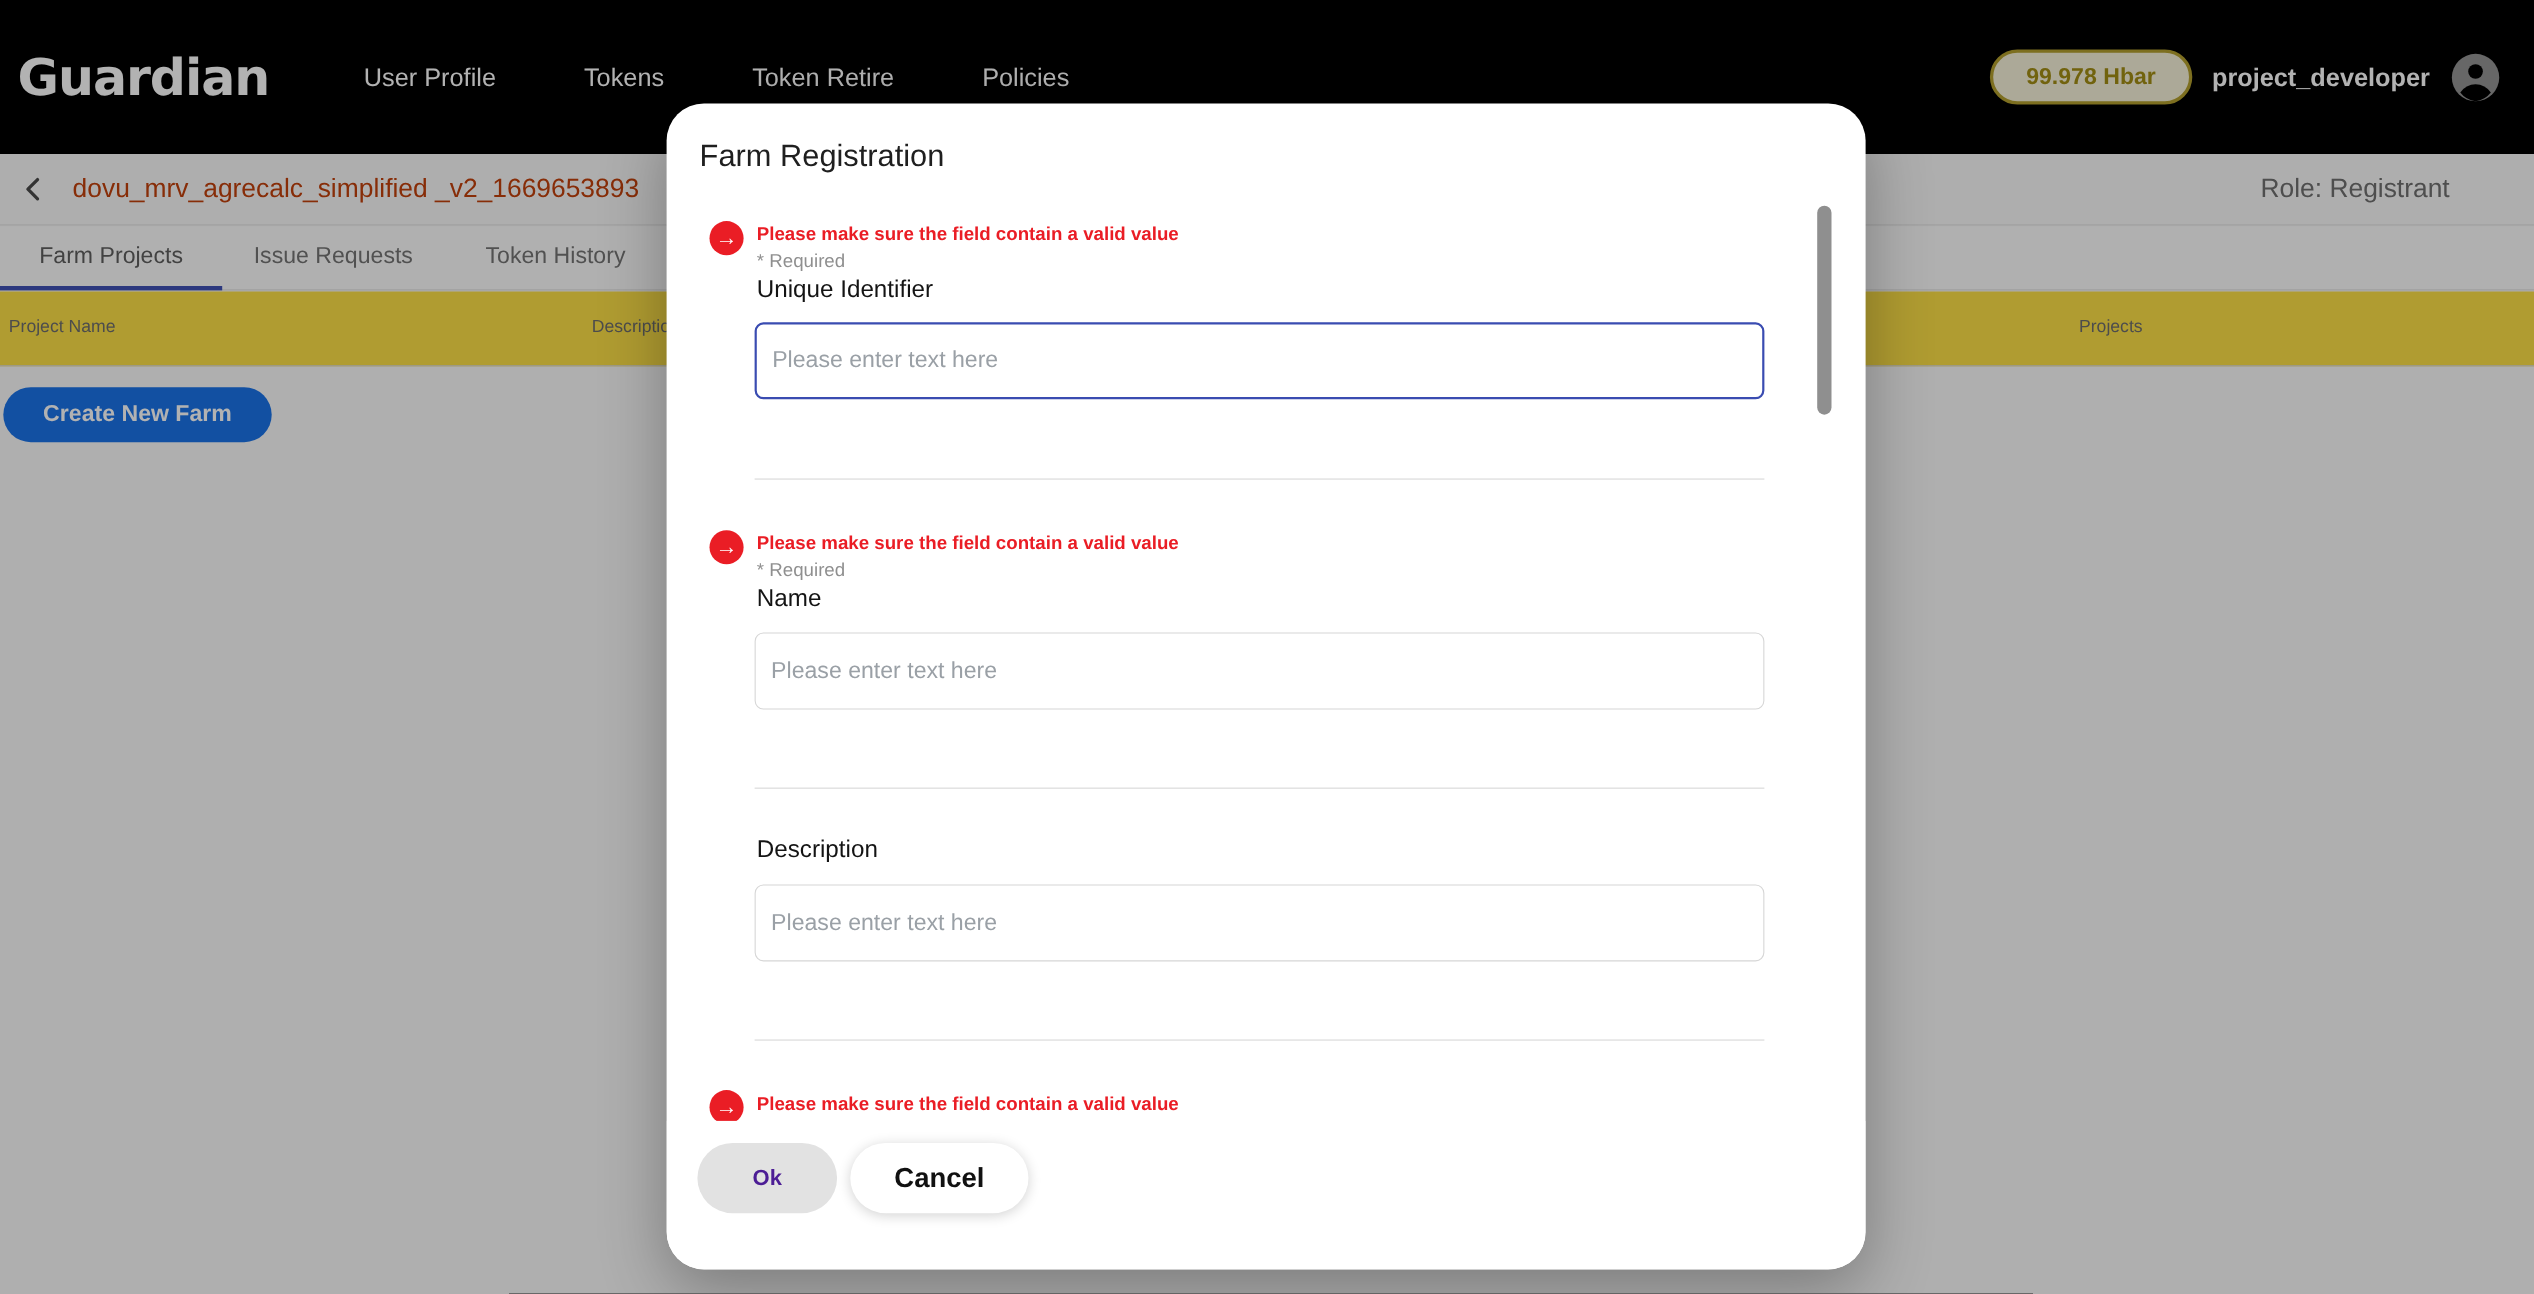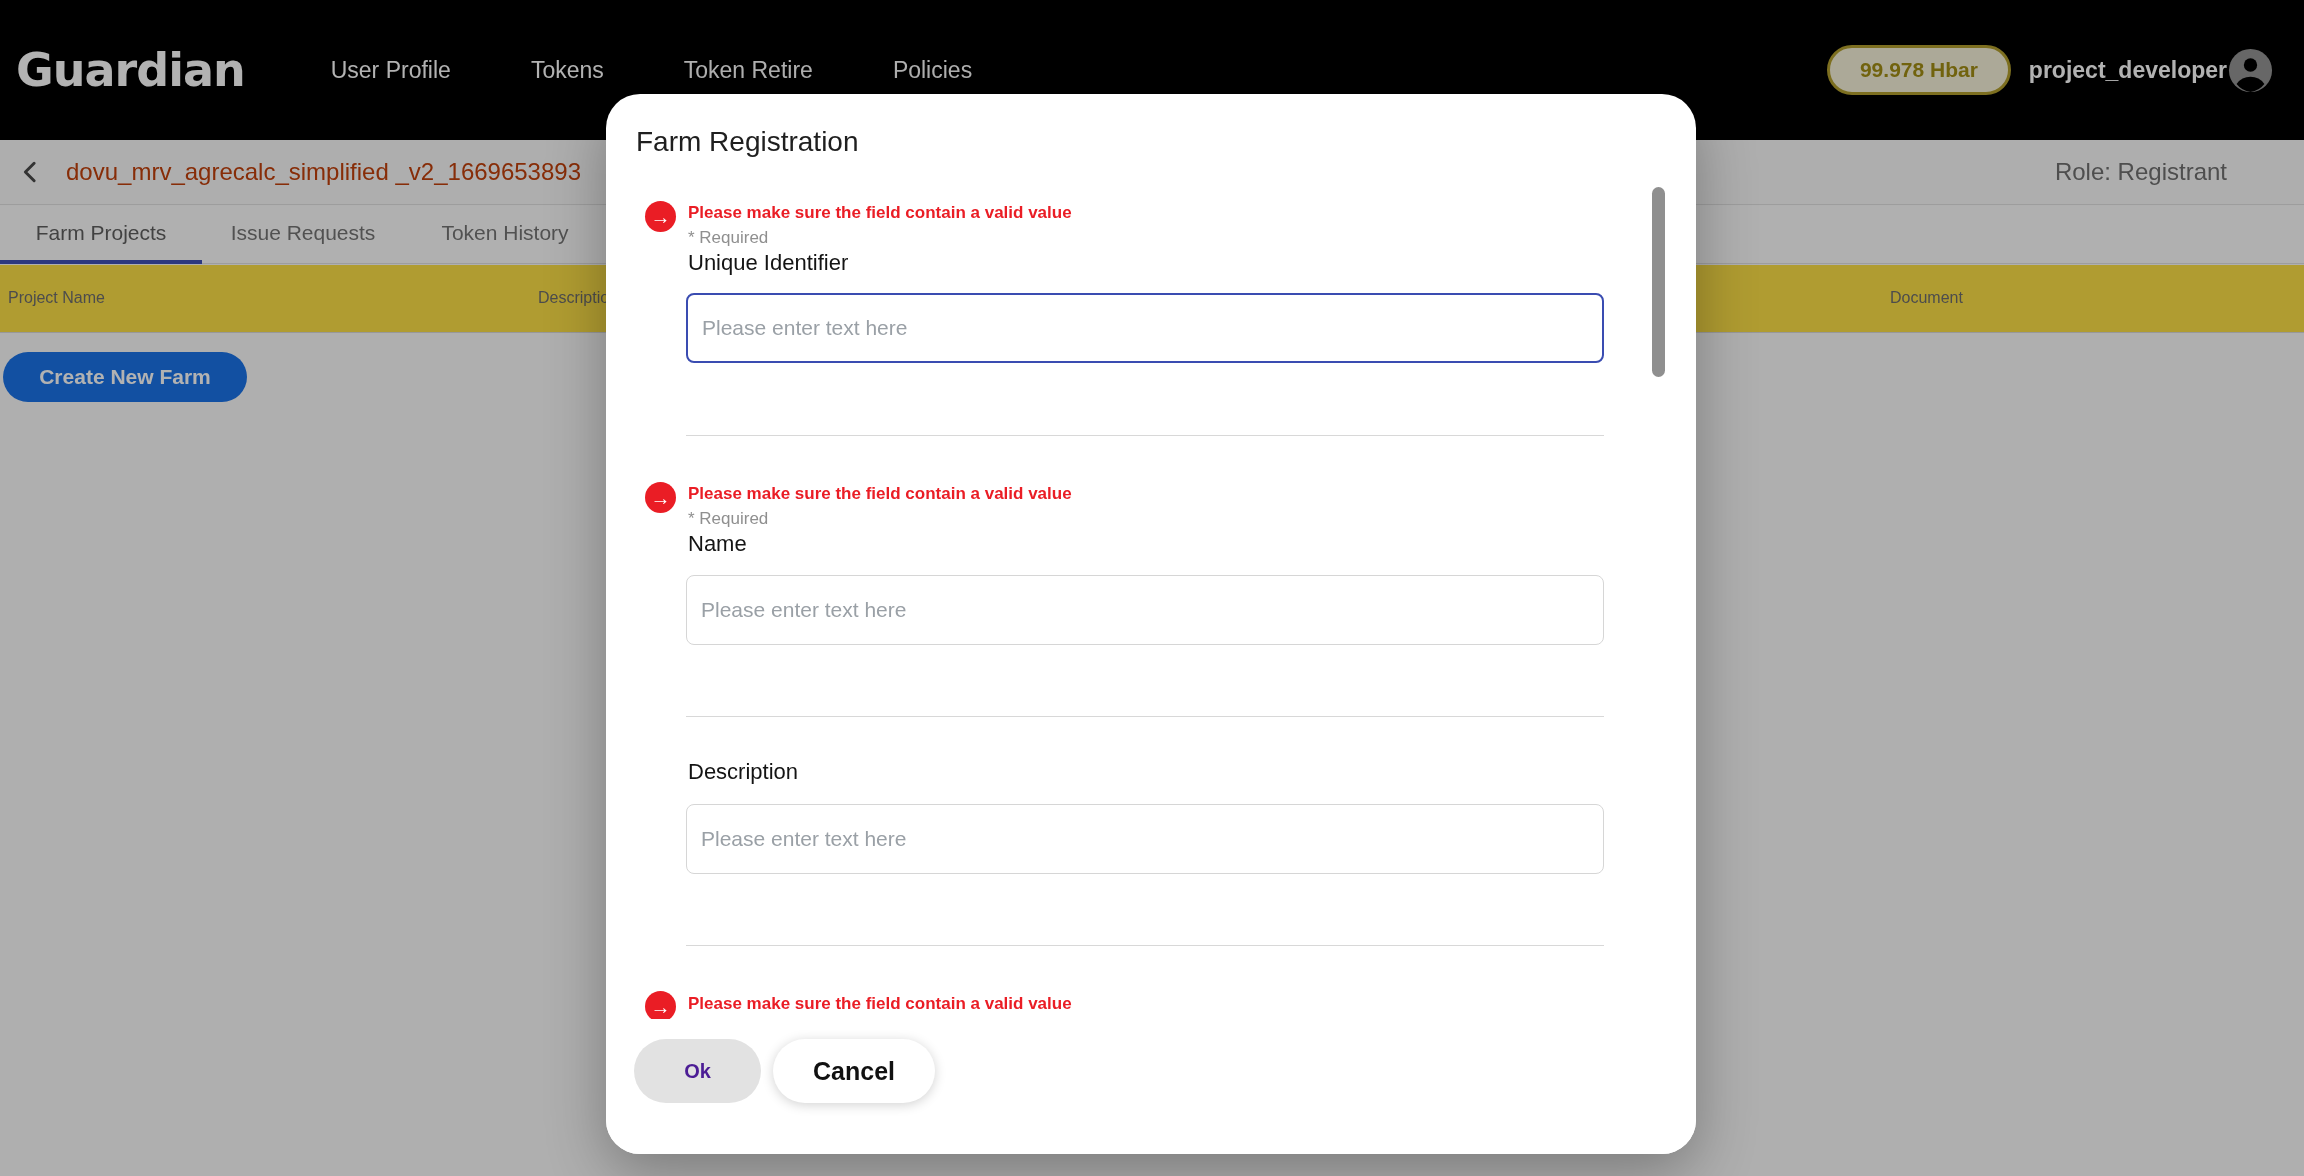--- a/index.html
+++ b/index.html
@@ -19,21 +19,21 @@
     letter-spacing:-1px; font-family:"DejaVu Sans", sans-serif;
   }
   .main-nav { display:flex; gap:80px; margin-left:86px; }
   .nav-item { font-size:23px; color:#fff; cursor:pointer; text-decoration:none; }
   .header-right { margin-left:auto; display:flex; align-items:center; margin-right:30px; }
   .hbar-badge {
     height:50px; padding:0 30px; border:3px solid #b3a02e; border-radius:26px;
     background:#f7f2da; display:flex; align-items:center;
     font-size:21px; font-weight:700; color:#a38e15;
   }
-  .username { margin-left:18px; font-size:23px; font-weight:700; color:#fff; }
+  .username { margin-left:18px; margin-right:18px; font-size:23px; font-weight:700; color:#fff; }
   .avatar { width:47px; height:47px; }
 
   
   .toolbar {
     position:absolute; left:0; top:140px; width:2304px; height:65px;
     background:#fafafa; border-bottom:1px solid #e1e1e1;
     display:flex; align-items:center;
   }
   .back-btn { width:30px; height:30px; margin-left:16px; cursor:pointer; display:flex; align-items:center; }
   .policy-name {
@@ -183,21 +183,21 @@
 
   <div class="tabbar">
     <div class="tab active">Farm Projects</div>
     <div class="tab">Issue Requests</div>
     <div class="tab">Token History</div>
   </div>
 
   <div class="thead">
     <span class="col col-project">Project Name</span>
     <span class="col col-desc">Description</span>
-    <span class="col col-doc">Document</span>
+    <span class="col col-doc">Projects</span>
   </div>
 
   <button class="create-farm">Create New Farm</button>
 
   <div class="dim"></div>
 
   <div class="modal">
     <div class="modal-title">Farm Registration</div>
 
     <div class="err-icon r1-icon">

